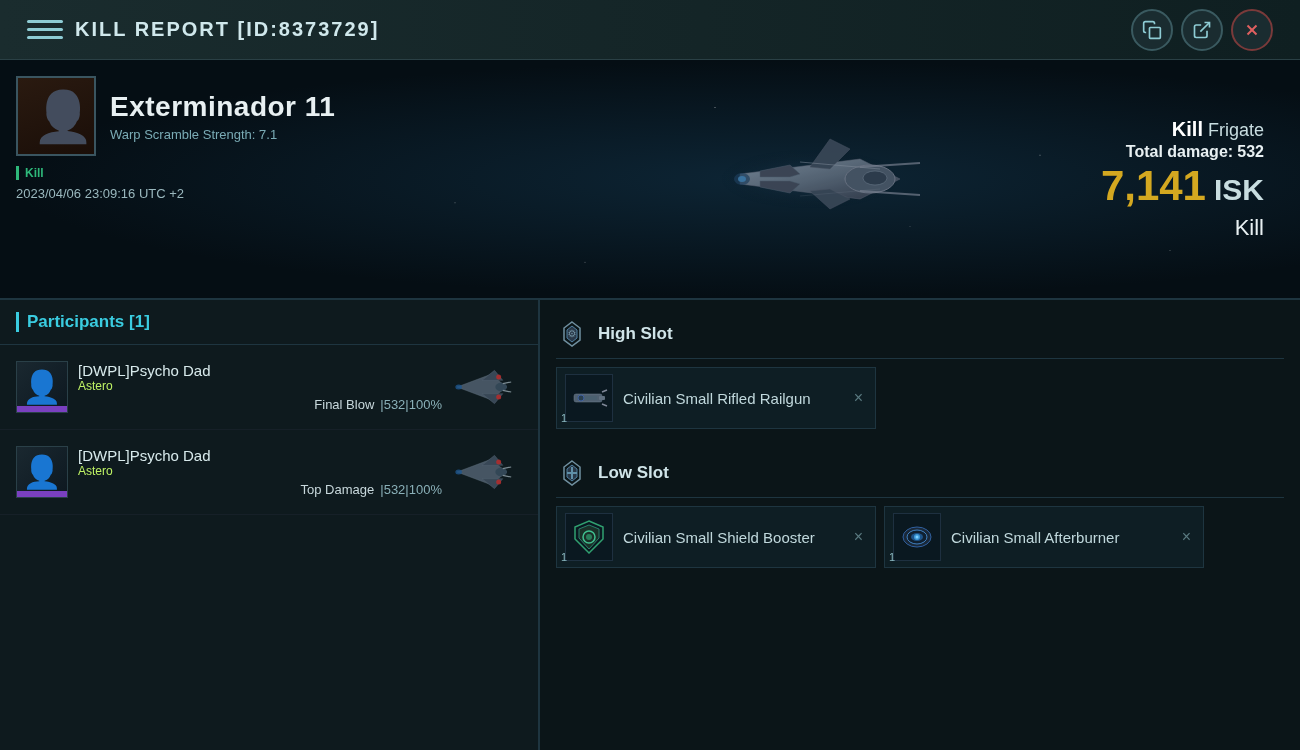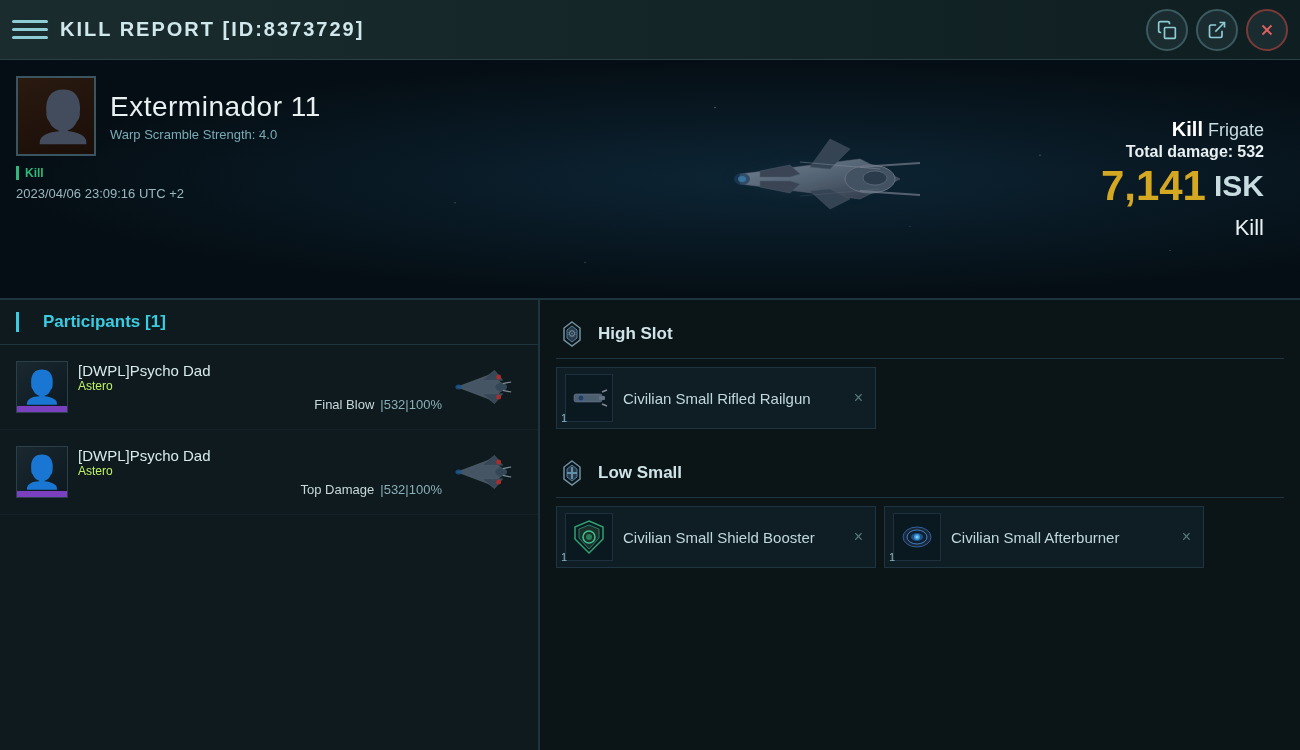--- a/index.html
+++ b/index.html
@@ -12,21 +12,21 @@
       overflow: hidden;
     }
 
     
     .header {
       display: flex;
       align-items: center;
       background: linear-gradient(90deg, #1a2c2e 0%, #0f1f21 100%);
       border-bottom: 1px solid #2a4045;
       height: 60px;
-      padding: 0 12px;
+      padding: 0 27px;
     }
     .menu-icon {
       width: 36px;
       height: 36px;
       display: flex;
       flex-direction: column;
       justify-content: center;
       gap: 5px;
       cursor: pointer;
       margin-right: 12px;
@@ -128,21 +128,21 @@
     .pilot-face::before {
       content: '👤';
       position: absolute;
       font-size: 50px;
       top: 10px;
       left: 14px;
       filter: sepia(100%) hue-rotate(180deg) brightness(0.6);
     }
     .hero-name {
       font-size: 28px;
-      font-weight: normal;
+      font-weight: bold;
       color: #e8f0f2;
       letter-spacing: 0.5px;
     }
     .hero-sub {
       font-size: 13px;
       color: #7aabb5;
       margin-top: 4px;
     }
     .kill-badge {
       display: inline-block;
@@ -249,21 +249,21 @@
     }
     .participants-header {
       padding: 12px 16px;
       border-bottom: 1px solid #1e3540;
     }
     .participants-title {
       font-size: 17px;
       font-weight: bold;
       color: #3acce0;
       border-left: 3px solid #3acce0;
-      padding-left: 24px;
+      padding-left: 8px;
     }
 
     .participant-row {
       display: flex;
       align-items: center;
       padding: 12px 16px;
       border-bottom: 1px solid #162028;
       background: #0e1a1e;
       position: relative;
     }
@@ -452,21 +452,21 @@
 <div class="hero">
   <div class="hero-bg"></div>
 
   <div class="hero-left">
     <div class="hero-top">
       <div class="pilot-avatar">
         <div class="pilot-face"></div>
       </div>
       <div>
         <div class="hero-name">Exterminador 11</div>
-        <div class="hero-sub">Warp Scramble Strength: 4.0</div>
+        <div class="hero-sub">Warp Scramble Strength: 7.1</div>
       </div>
     </div>
     <div class="kill-badge">Kill</div>
     <div class="hero-date">2023/04/06 23:09:16 UTC +2</div>
   </div>
 
   <div class="hero-ship">
     <svg class="ship-svg" viewBox="0 0 280 200" xmlns="http://www.w3.org/2000/svg">
       <defs>
         <radialGradient id="shipGlow" cx="50%" cy="50%" r="50%">
@@ -500,21 +500,21 @@
       <line x1="140" y1="117" x2="220" y2="110" stroke="#909aa8" stroke-width="0.5" opacity="0.3"></line>
 
       <line x1="200" y1="88" x2="260" y2="84" stroke="#808898" stroke-width="2" opacity="0.7"></line>
       <line x1="200" y1="112" x2="260" y2="116" stroke="#808898" stroke-width="2" opacity="0.7"></line>
     </svg>
   </div>
 
   <div class="hero-right">
     <div class="ship-class"><strong>Kill</strong> <span>Frigate</span></div>
     <div class="total-damage"><span>Total damage:</span> <span style="font-weight:bold;color:#e8f0f2;">532</span></div>
-    <div style="display:flex;align-items:center;">
+    <div style="display:flex;align-items:flex-end;">
       <span class="isk-value">7,141</span>
       <span class="isk-label">ISK</span>
     </div>
     <div class="kill-result">Kill</div>
   </div>
 </div>
 
 <div class="main">
 
   <div class="participants-panel">
@@ -621,21 +621,21 @@
     <div class="slot-section">
       <div class="slot-header">
         <div class="slot-icon">
           <svg width="28" height="28" viewBox="0 0 28 28">
             <polygon points="14,2 22,8 22,20 14,26 6,20 6,8" fill="none" stroke="#7090a0" stroke-width="1.5"></polygon>
             <polygon points="14,6 19,10 19,18 14,22 9,18 9,10" fill="#2a3848" stroke="#5080a0" stroke-width="1"></polygon>
             <line x1="14" y1="8" x2="14" y2="20" stroke="#6090a8" stroke-width="2"></line>
             <line x1="9" y1="14" x2="19" y2="14" stroke="#6090a8" stroke-width="2"></line>
           </svg>
         </div>
-        <div class="slot-title">Low Small</div>
+        <div class="slot-title">Low Slot</div>
       </div>
 
       <div class="module-list">
 
         <div class="module-item">
           <span class="module-qty">1</span>
           <div class="module-icon">
             <svg width="40" height="40" viewBox="0 0 40 40">
               <polygon points="20,4 34,10 34,22 20,36 6,22 6,10" fill="none" stroke="#30a070" stroke-width="1.5"></polygon>
               <polygon points="20,8 30,12 30,21 20,32 10,21 10,12" fill="#1a3028" stroke="#28806a" stroke-width="1"></polygon>

